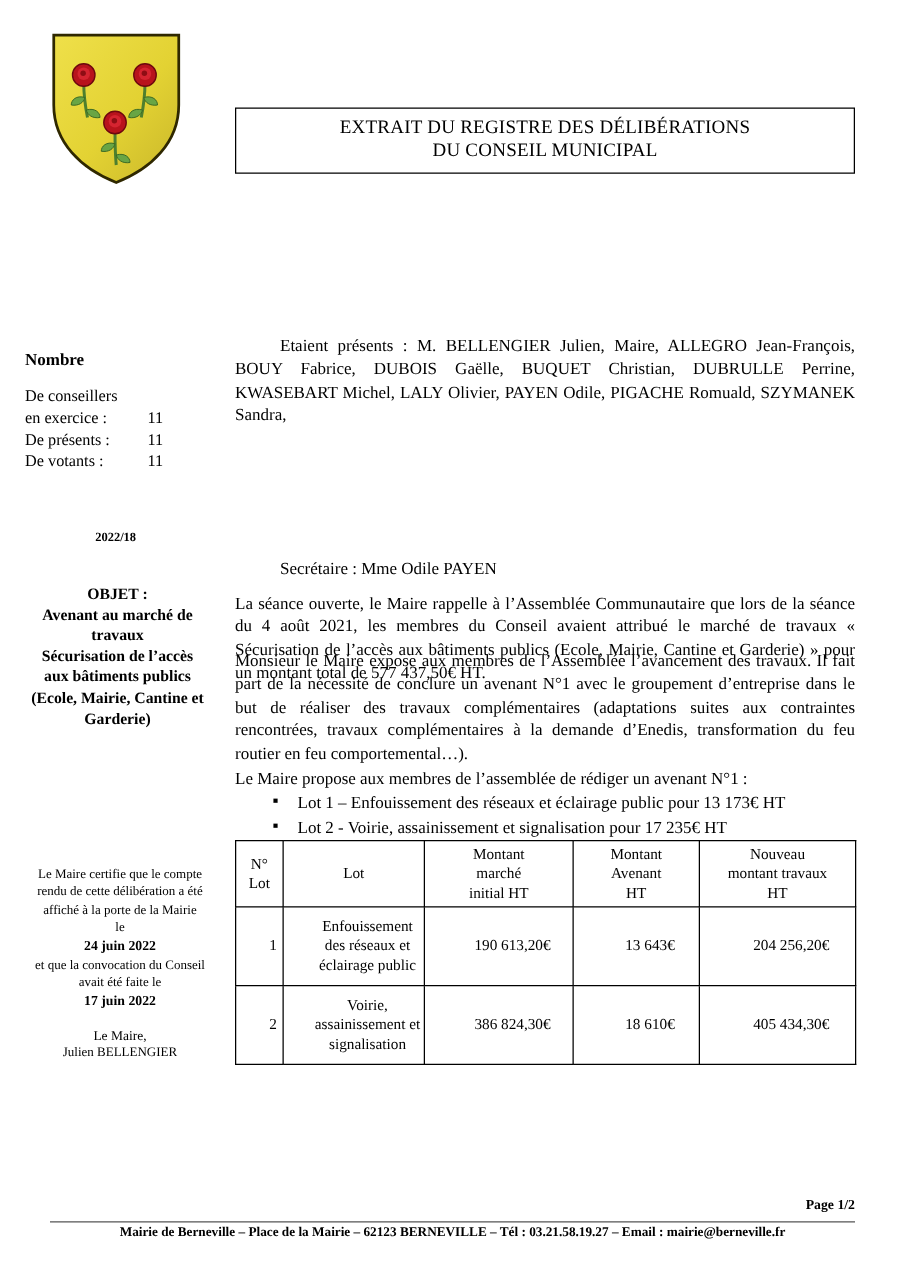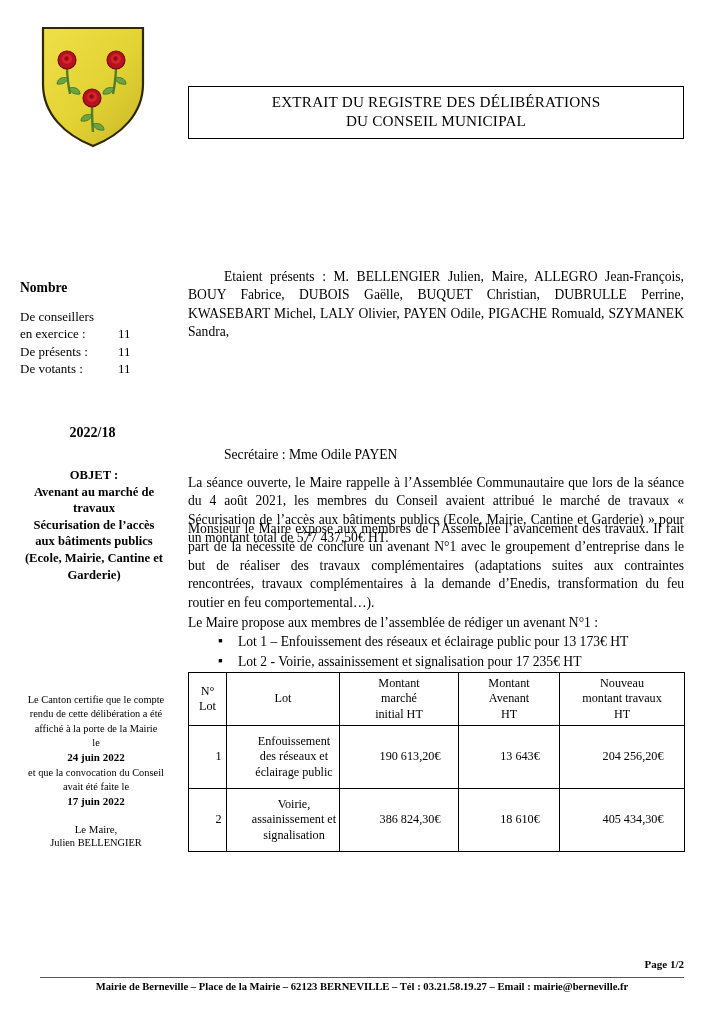--- a/index.html
+++ b/index.html
@@ -89,21 +89,21 @@
     top: 0;
   }
 
   .delib-num {
     position: absolute;
     left: 0;
     top: 425px;
     width: 185px;
     text-align: center;
     font-weight: bold;
-    font-size: 14px;
+    font-size: 10px;
   }
 
   .objet-block {
     position: absolute;
     left: 8px;
     top: 467px;
     width: 172px;
     text-align: center;
     font-weight: bold;
     font-size: 12.6px;
@@ -326,21 +326,21 @@
     <div>OBJET :</div>
     <div>Avenant au marché de</div>
     <div>travaux</div>
     <div>Sécurisation de l’accès</div>
     <div>aux bâtiments publics</div>
     <div>(Ecole, Mairie, Cantine et</div>
     <div>Garderie)</div>
   </div>
 
   <div class="certif-block">
-    <div>Le Canton certifie que le compte</div>
+    <div>Le Maire certifie que le compte</div>
     <div>rendu de cette délibération a  été</div>
     <div>affiché à  la  porte  de  la  Mairie</div>
     <div>le</div>
     <div class="b">24 juin 2022</div>
     <div>et  que  la convocation  du  Conseil</div>
     <div>avait  été  faite  le</div>
     <div class="b">17 juin 2022</div>
     <div class="certif-sign">Le Maire,</div>
     <div>Julien BELLENGIER</div>
   </div>

